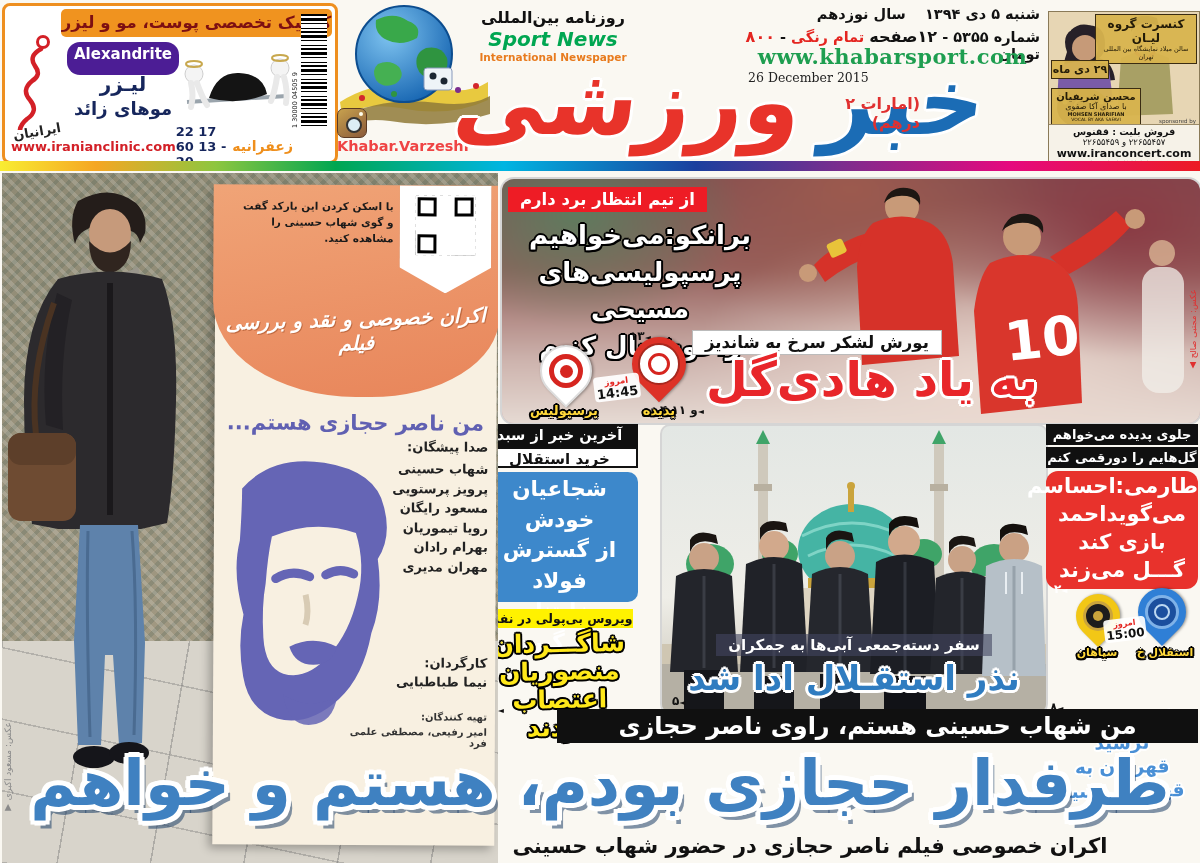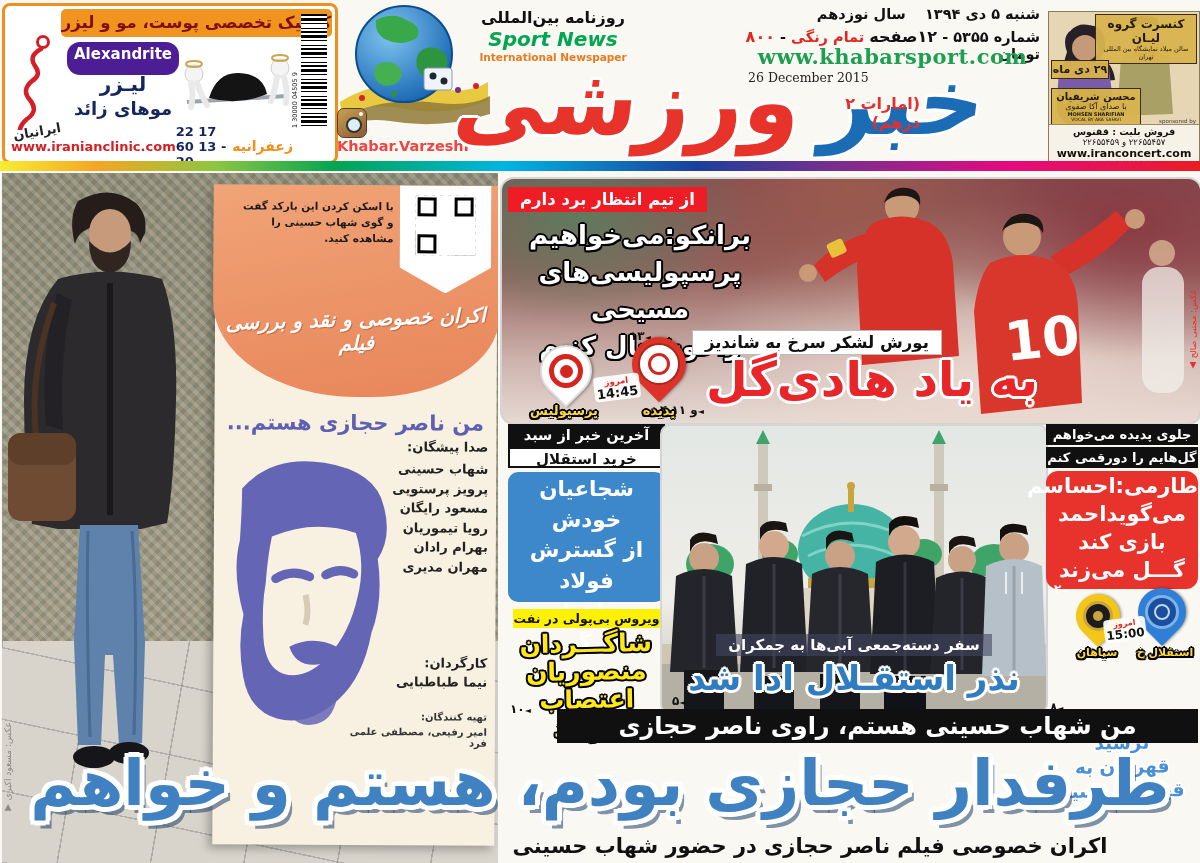--- a/index.html
+++ b/index.html
@@ -269,21 +269,21 @@
     </div>
     <div class="abs c" style="left:92px;top:196px;width:46px;background:rgba(255,255,255,.92);border-radius:4px;transform:rotate(-7deg);padding:1px 0;">
       <div class="rtl b" style="font-size:8.5px;color:#e42520;">امروز</div>
       <div class="b" style="font-size:13px;color:#111;line-height:1;">14:45</div>
     </div>
     <div class="abs rtl b c ob" style="left:12px;top:224px;width:100px;font-size:13px;color:#ffd83a;">پرسپولیس</div>
     <div class="abs rtl b c ob" style="left:124px;top:224px;width:66px;font-size:13px;color:#ffd83a;">پدیده</div>
     <div class="abs vtext" style="right:2px;top:42px;height:150px;font-size:8.5px;color:#e03030;">▲ عکس: مجتبی صالح</div>
   </div>
 
-  <div class="abs" style="left:508px;top:424px;width:157px;">
+  <div class="abs" style="left:481px;top:424px;width:157px;">
     <div class="rtl blackbar" style="height:23px;line-height:23px;font-size:14.5px;">آخرین خبر از سبد</div>
     <div class="rtl b c" style="height:21px;line-height:21px;font-size:15px;color:#111;background:#fff;border:2px solid #111;box-sizing:border-box;">خرید استقلال</div>
     <div class="rtl b c pre" style="margin-top:4px;height:128px;background:#3d88cb;border-radius:10px;color:#fff;font-size:21.5px;line-height:1.42;padding-top:2px;">شجاعیان خودش
 از گسترش
 فولاد رضایتنامه
 می‌گیرد</div>
     <div class="c" style="margin-top:6px;">
       <span class="rtl b" style="display:inline-block;background:#fff200;color:#111;font-size:12.5px;padding:2px 0;">ویروس بی‌پولی در نفت</span>
     </div>
     <div class="rtl b c pre ob" style="margin-top:2px;font-size:25px;color:#ffe81a;line-height:1.12;transform:rotate(-1deg);">شاگـــردان

